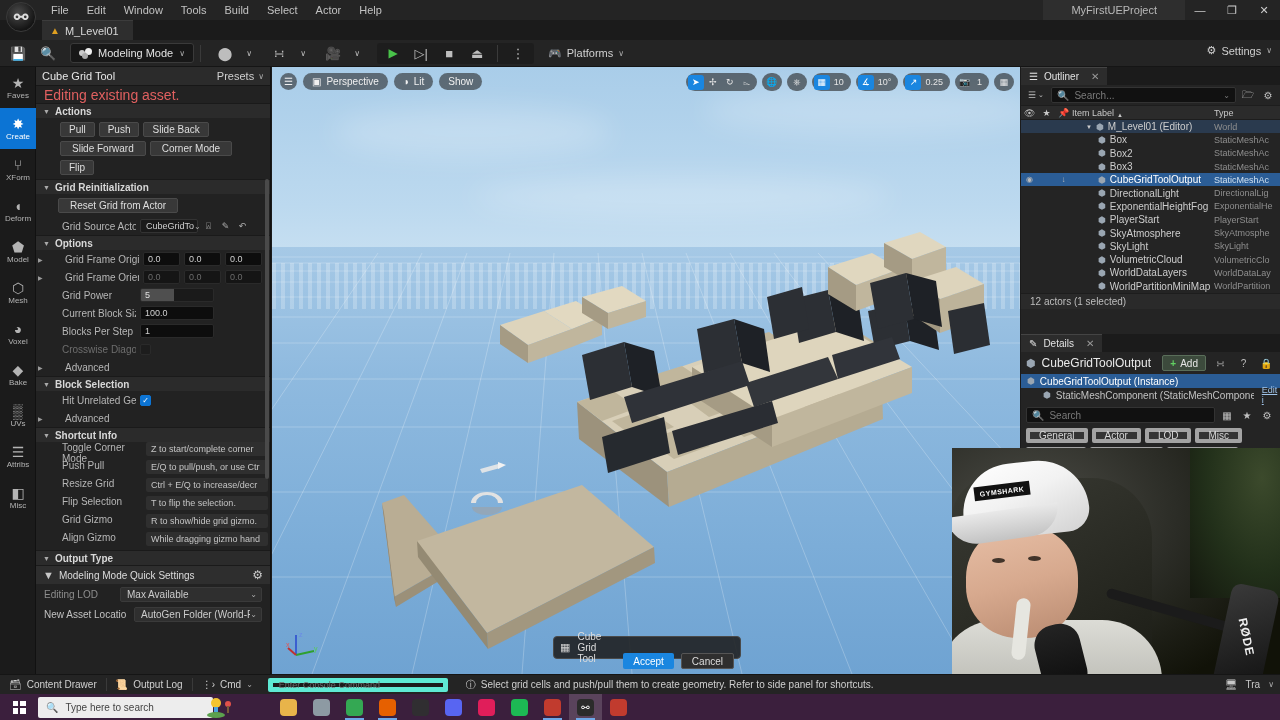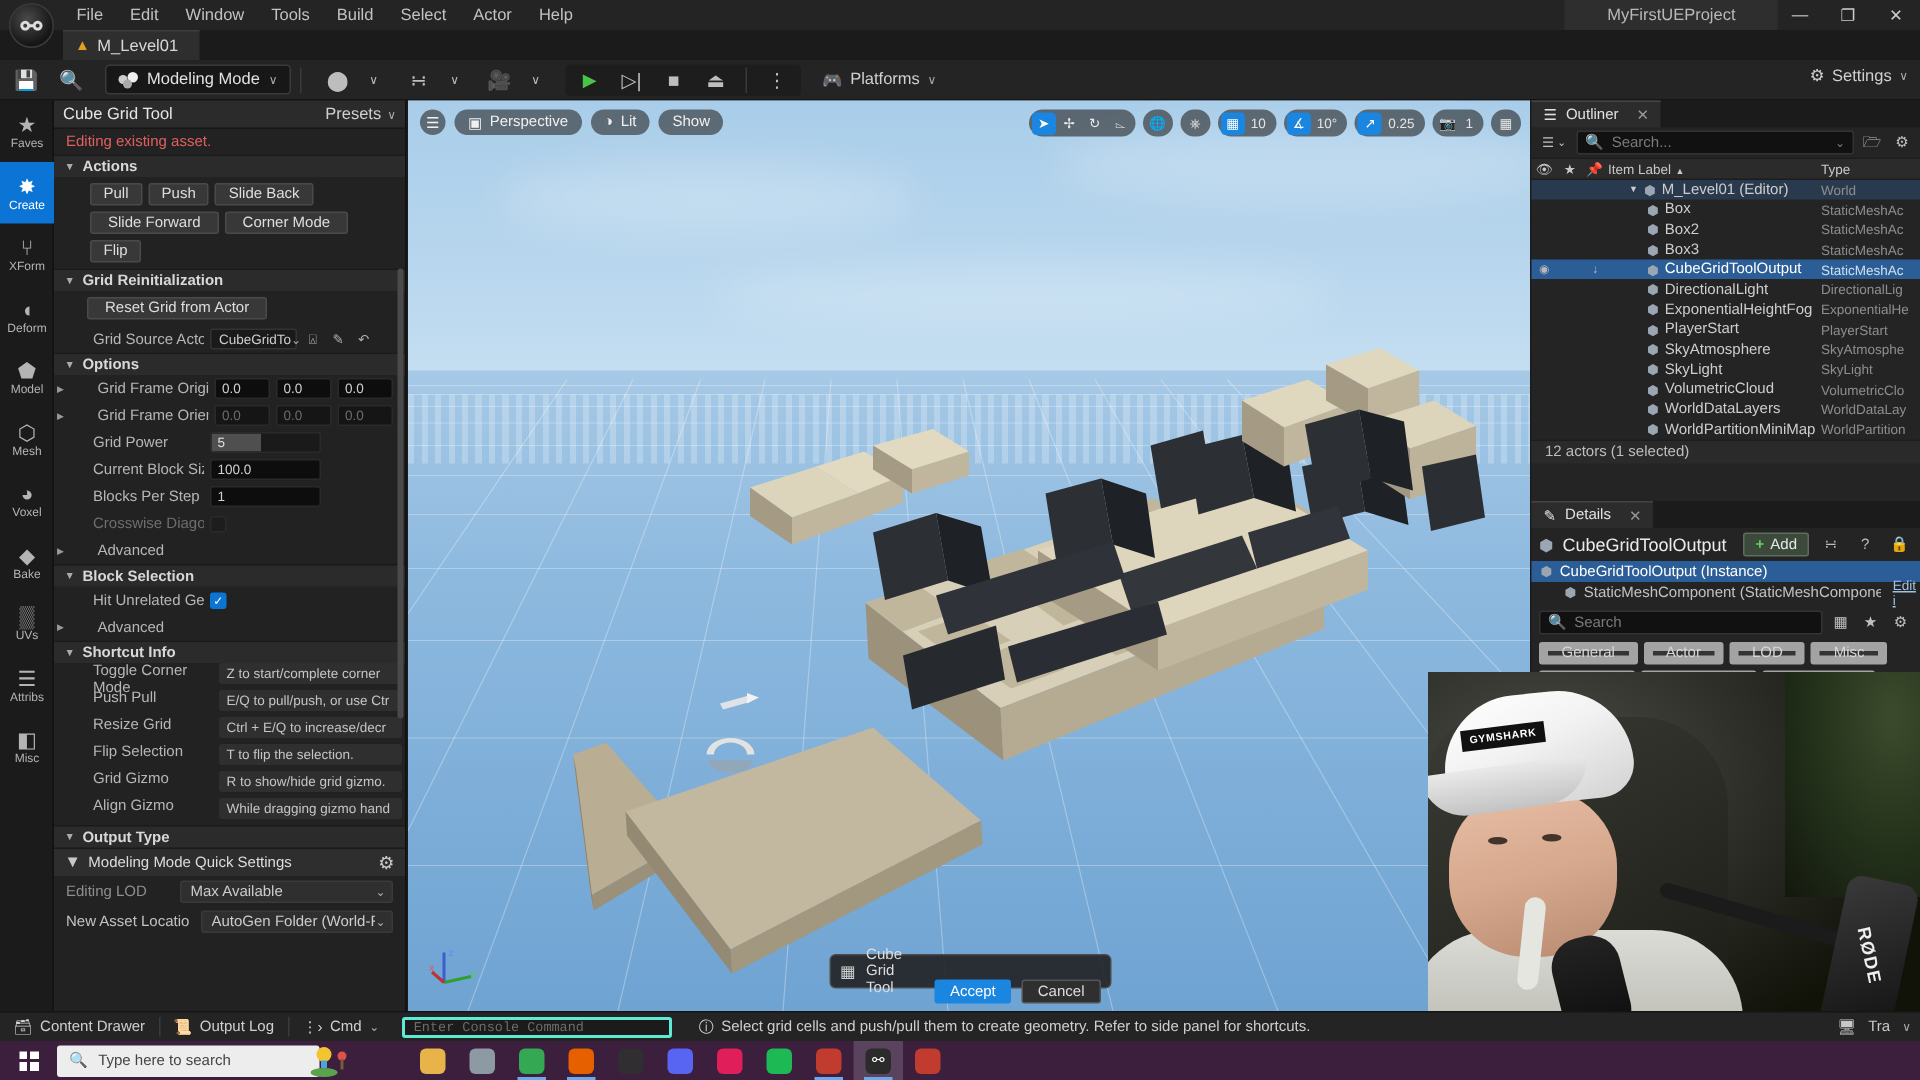--- a/index.html
+++ b/index.html
@@ -59,21 +59,21 @@
   .rail-gl { font-size:14px; line-height:14px; }
   .rail-lb { font-size:8px; line-height:9px; }
 
   
   .toolpanel { position:absolute; left:36px; top:67px; width:235px; height:607px; background:#222; border-right:1px solid #111;
      overflow:hidden; }
   .tp-head { height:19px; background:#2b2b2b; display:flex; align-items:center; justify-content:space-between;
      padding:0 6px; border-bottom:1px solid #171717; }
   .tp-title { font-size:11px; color:#e6e6e6; }
   .tp-presets { display:flex; align-items:center; gap:4px; font-size:11px; color:#cfcfcf; }
-  .tp-warn { height:17px; display:flex; align-items:center; padding:0 8px; color:#e06060; font-size:10px; background:#222;text-align:center; }
+  .tp-warn { height:17px; display:flex; align-items:center; padding:0 8px; color:#e06060; font-size:14px; background:#222;text-align:center; }
   .sect { height:15px; background:#2b2b2b; display:flex; align-items:center; gap:5px; padding:0 7px; border-top:1px solid #1a1a1a;}
   .sect .tri { font-size:7px; color:#aaa; }
   .sect .lbl { font-size:10px; color:#d8d8d8; font-weight:bold; }
   .btnrow { display:flex; flex-wrap:wrap; gap:4px; padding:4px 0 4px 24px; }
   .abtn { height:15px; background:#383838; border:1px solid #4a4a4a; border-radius:2px; padding:0 8px;
      display:flex; align-items:center; font-size:10px; color:#dedede; }
   .abtn.wide { padding:0 11px; }
   .prow { height:18px; display:flex; align-items:center; padding-left:12px; gap:4px; }
   .prow .plb { width:88px; font-size:10px; color:#b6b6b6; padding-left:14px; white-space:nowrap; overflow:hidden; }
   .prow .plb.dim { color:#6e6e6e; }
@@ -174,40 +174,40 @@
   .addbtn { height:16px; background:#3c4a3c; border:1px solid #5a6e5a; border-radius:2px; padding:0 7px;
      display:flex; align-items:center; gap:4px; font-size:10px; color:#e6e6e6; }
   .addbtn .pl { color:#62d162; font-weight:bold; }
   .di { width:17px; height:16px; display:flex; align-items:center; justify-content:center; color:#bdbdbd; font-size:10px; }
   .comp-row { height:14px; display:flex; align-items:center; gap:5px; padding-left:6px; font-size:10px; }
   .comp-row.sel { background:#2b5d96; color:#fff; }
   .comp-row.sub { padding-left:22px; color:#c2c2c2; }
   .comp-row .edit { color:#9fc3e8; text-decoration:underline; font-size:9px; margin-left:3px; }
   .det-search { height:20px; display:flex; align-items:center; gap:4px; padding:0 5px; margin-top:3px;}
   .cat-row { display:flex; gap:4px; padding:3px 5px; flex-wrap:wrap; }
-  .cat { height:15px; background:#343434; border:6px solid #a3a3a3; border-radius:2px; padding:0 9px;
+  .cat { height:15px; background:#343434; border:4px solid #a3a3a3; border-radius:2px; padding:0 9px;
      display:flex; align-items:center; font-size:10px; color:#d6d6d6; }
   .cat.act { background:#1a86e0; border-color:#1a86e0; color:#fff; }
   .det-rows { position:absolute; left:0; top:120px; width:259px; height:220px; }
   .trow { height:18px; display:flex; align-items:center; gap:5px; padding-left:108px; }
   .vnum { width:53px; height:14px; background:#0d0d0d; border:1px solid #2a2a2a; border-radius:2px;
      display:flex; align-items:center; font-size:9px; color:#d4d4d4; padding-left:6px; position:relative; }
   .vnum .bar { position:absolute; left:1px; top:1px; bottom:1px; width:2px; } .vnum.y .bar { background:#6fb04a; } .vnum.z .bar { background:#4a7fb0; }
   .mbtn { height:15px; background:#343434; border:1px solid #474747; border-radius:2px; padding:0 8px;
      display:flex; align-items:center; font-size:10px; color:#d0d0d0; }
   .det-scroll { position:absolute; right:2px; top:126px; width:4px; height:110px; background:#4a4a4a; border-radius:2px; }
 
   
   .statusbar { position:absolute; left:0; top:674px; width:1280px; height:20px; background:#242424;
      display:flex; align-items:center; border-top:1px solid #151515; }
   .sb-btn { height:20px; display:flex; align-items:center; gap:5px; padding:0 9px; font-size:10px; color:#d0d0d0; }
   .sb-sep { width:1px; height:13px; background:#3a3a3a; }
-  .cmdbox { width:180px; height:14px; background:#1b1b1b; border:2px solid #5eead4; border-radius:2px;
+  .cmdbox { width:180px; height:14px; background:#1b1b1b; border:5px solid #5eead4; border-radius:2px;
      font-size:9px; color:#6c6c6c; display:flex; align-items:center; padding-left:6px; margin-left:6px;
-     font-family:Liberation Mono, monospace; }
+     font-family:Liberation Sans, sans-serif; }
   .sb-msg { margin-left:18px; display:flex; align-items:center; gap:5px; font-size:10px; color:#cfcfcf; }
   .sb-right { position:absolute; right:6px; display:flex; align-items:center; gap:8px; font-size:10px; color:#c8c8c8; }
 
   
   .taskbar { position:absolute; left:0; top:694px; width:1280px; height:26px; background:#3b1f3d; display:flex; align-items:center; }
   .start { width:38px; height:26px; display:flex; align-items:center; justify-content:center; }
   .start .wg { width:13px; height:13px; display:grid; grid-template-columns:1fr 1fr; grid-template-rows:1fr 1fr; gap:1.5px; }
   .start .wg i { background:#fff; display:block; }
   .tb-search { width:175px; height:21px; background:#ededed; border-radius:2px; display:flex; align-items:center;
      gap:7px; padding:0 8px; color:#444; font-size:10px; }

